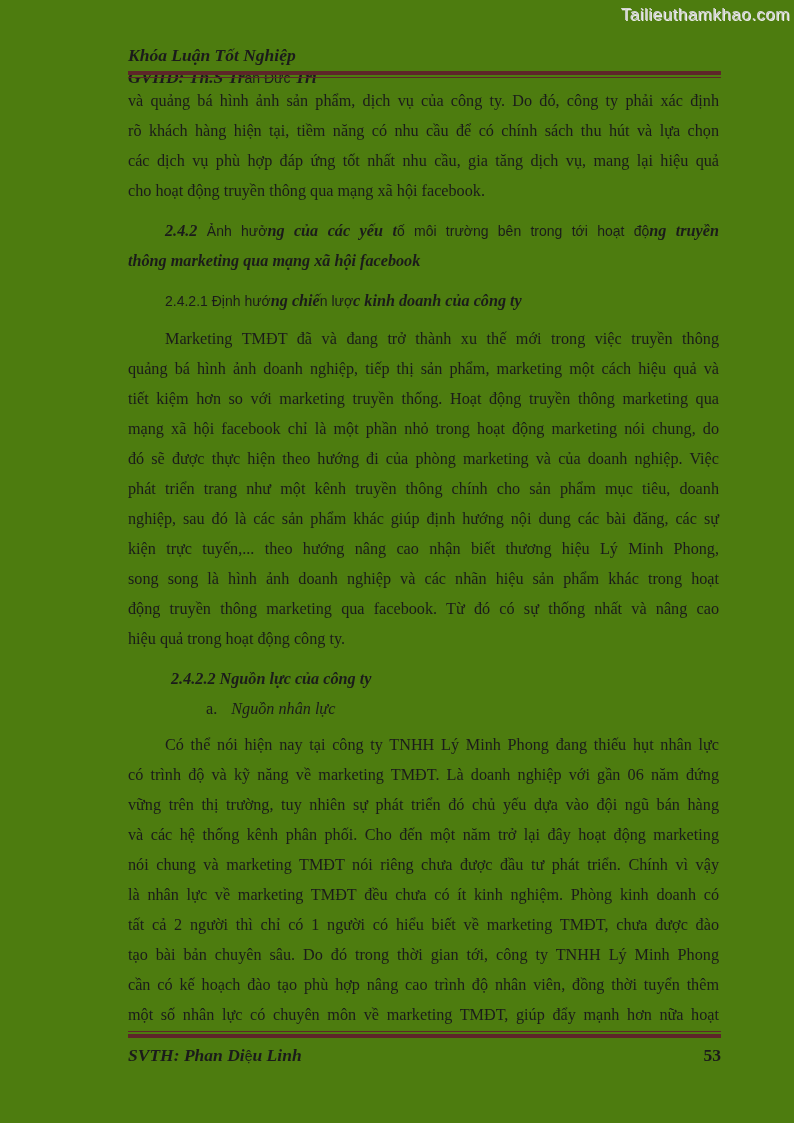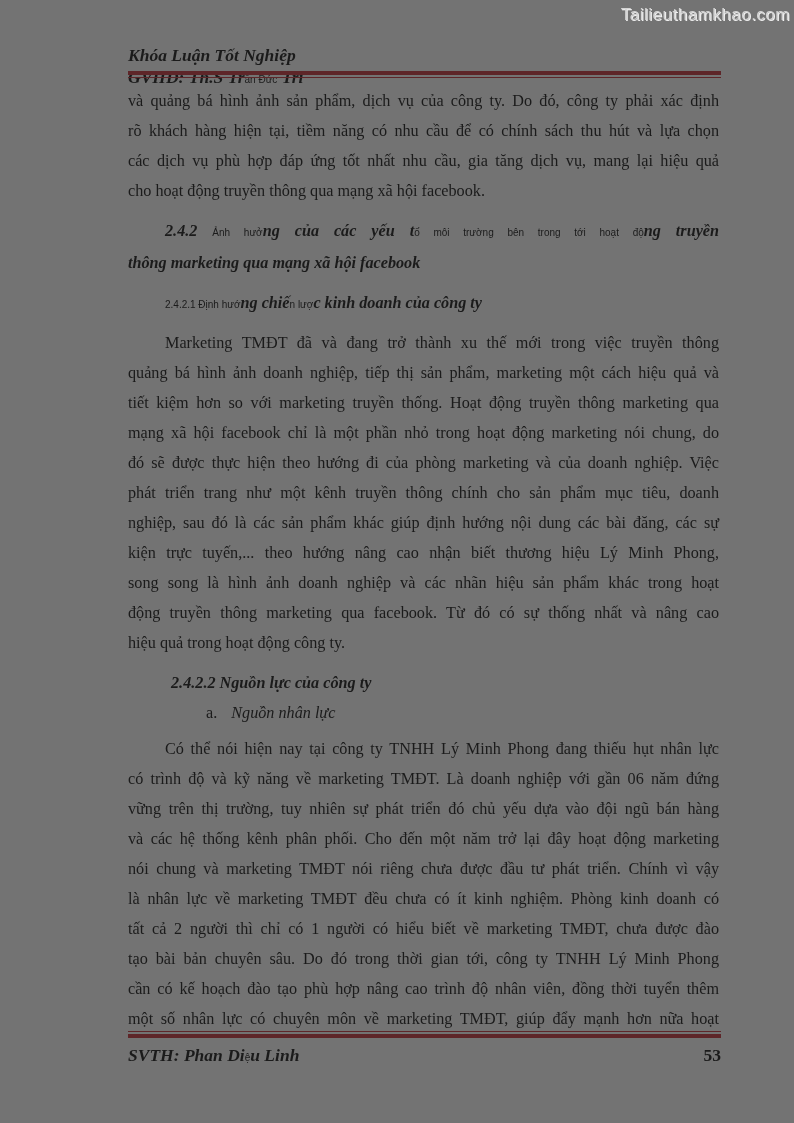--- a/index.html
+++ b/index.html
@@ -3,21 +3,21 @@
 <meta charset="utf-8">
 <style>
   html, body { margin: 0; padding: 0; }
   body {
     width: 794px; height: 1123px;
     background: #ffffff;
     font-family: "Liberation Serif", "DejaVu Serif", serif;
     color: #1b1b1b;
     overflow: hidden;
   }
-  .page { position: relative; width: 794px; height: 1123px; background: #737373; }
+  .page { position: relative; width: 794px; height: 1123px; background: #4d7c0f; }
 
   
   .watermark {
     position: absolute; top: 5px; right: 4px;
     font-family: "Liberation Sans", "DejaVu Sans", sans-serif;
     font-size: 17px; color: #d3d3d3;
     text-shadow: 1px 1px 0 #f2f2f2;
     letter-spacing: 0.5px;
   }
 
@@ -68,21 +68,21 @@
   .m-h2421 { margin-top: 10px; }
   .m-p2    { margin-top: 8px; }
   .m-h2422 { margin-top: 10px; }
   .m-p3    { margin-top: 6px; }
 
   .bi   { font-weight: bold; font-style: italic; font-family: "Liberation Serif", "DejaVu Serif", serif; }
   .it   { font-style: italic; }
   .sans {
     font-family: "Liberation Sans", "DejaVu Sans", sans-serif;
     font-weight: normal; font-style: normal;
-    font-size: 10px;
+    font-size: 14px;
   }
   .heading { font-size: 16.8px; }
   .item-a .it { margin-left: 14px; }
   .item-a { text-indent: 78px; }
   .h2422-line { text-indent: 43px; }
   .h2421-line { text-indent: 37px; }
 </style>
 </head>
 <body>
 

